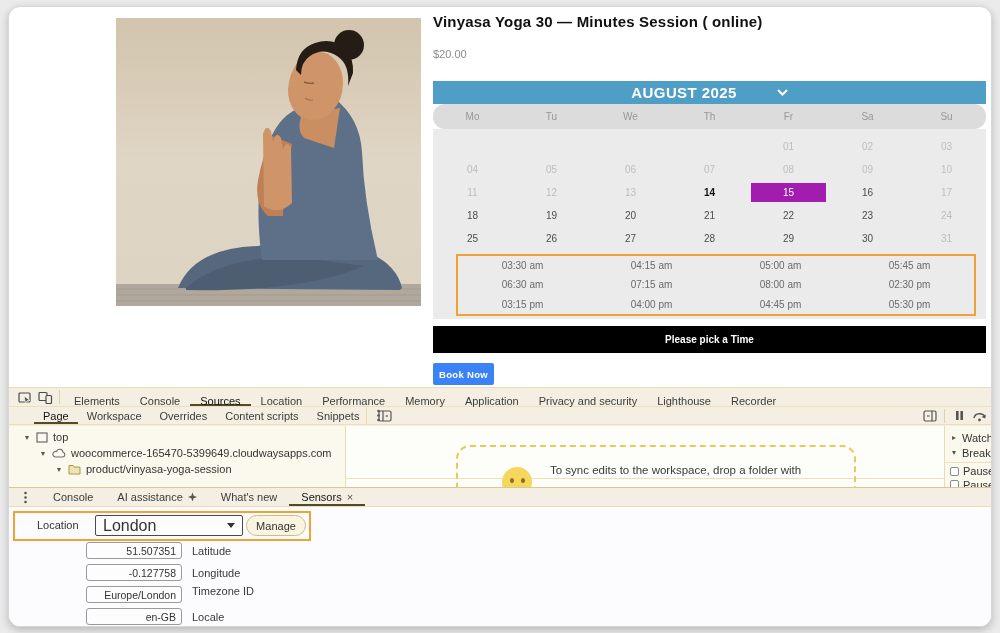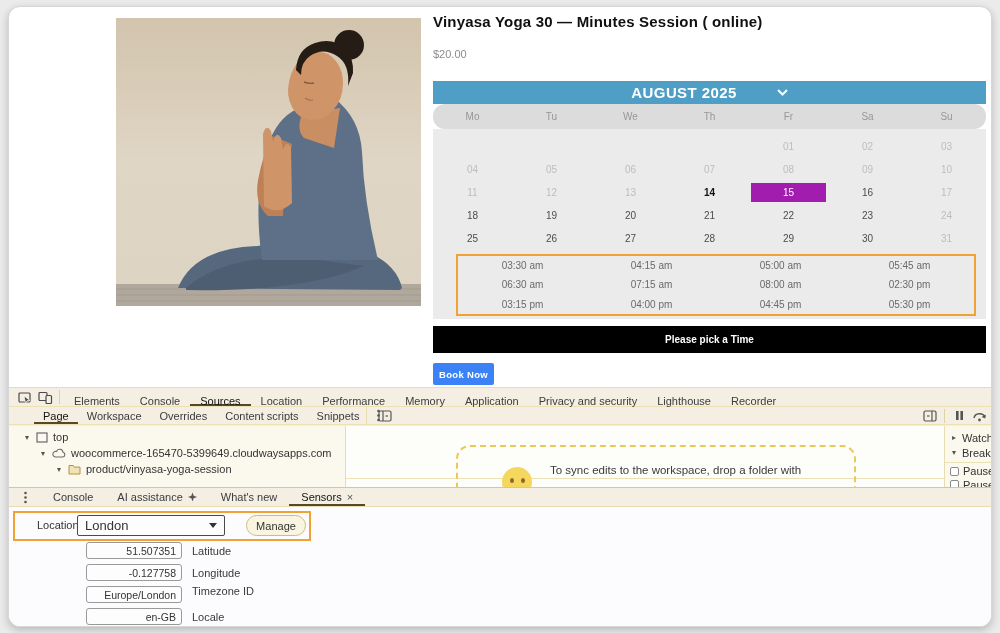--- a/index.html
+++ b/index.html
@@ -76,23 +76,23 @@
                  border-top:1px solid #d6c98e; border-bottom:1px solid #e8ddb0;
                  display:flex; align-items:center; padding-left:6px; }
   .dtab { padding:0 12px; line-height:18px; height:18px; display:flex; align-items:center; gap:5px;
           white-space:nowrap; cursor:pointer; color:#3c3c3c; }
   .dtab.sel { color:#141414; box-shadow:inset 0 -2px 0 #55492a; }
   .dtab .x { color:#555; }
 
   .sensors { position:absolute; top:120px; left:0; right:0; bottom:0; background:#fcfbfd; }
   .hl-rect { position:absolute; left:4px; top:4px; width:298px; height:30px; border:2px solid #f0a236; pointer-events:none; }
   .loc-label { position:absolute; left:28px; top:12px; font-size:11px; color:#333; }
-  .loc-select { position:absolute; left:68px; top:8px; width:148px; height:21px; border:1px solid #4a4a4a;
+  .loc-select { position:absolute; left:86px; top:8px; width:148px; height:21px; border:1px solid #4a4a4a;
                 border-radius:2px; background:#fdfdfd; display:flex; align-items:center; padding:0 7px;
-                font-size:13px; cursor:pointer; }
+                font-size:16px; cursor:pointer; }
   .caret { margin-left:auto; width:0; height:0; border-left:4px solid transparent; border-right:4px solid transparent;
            border-top:5px solid #333; }
   .manage { position:absolute; left:237px; top:8px; width:60px; height:21px; border-radius:11px;
             border:1px solid #cdbd80; background:#faf5e0; font-size:11px; color:#333;
             font-family:"Liberation Sans",sans-serif; cursor:pointer; }
   .sf-input { position:absolute; left:77px; width:96px; height:17px; border:1px solid #9a9a9a; border-radius:3px;
               background:#fdfdfd; font-size:10.5px; color:#333; text-align:right; padding:0 5px;
               font-family:"Liberation Sans",sans-serif; }
   .sf-label { position:absolute; left:183px; font-size:11px; color:#3a3a3a; }
   svg { display:block; }

